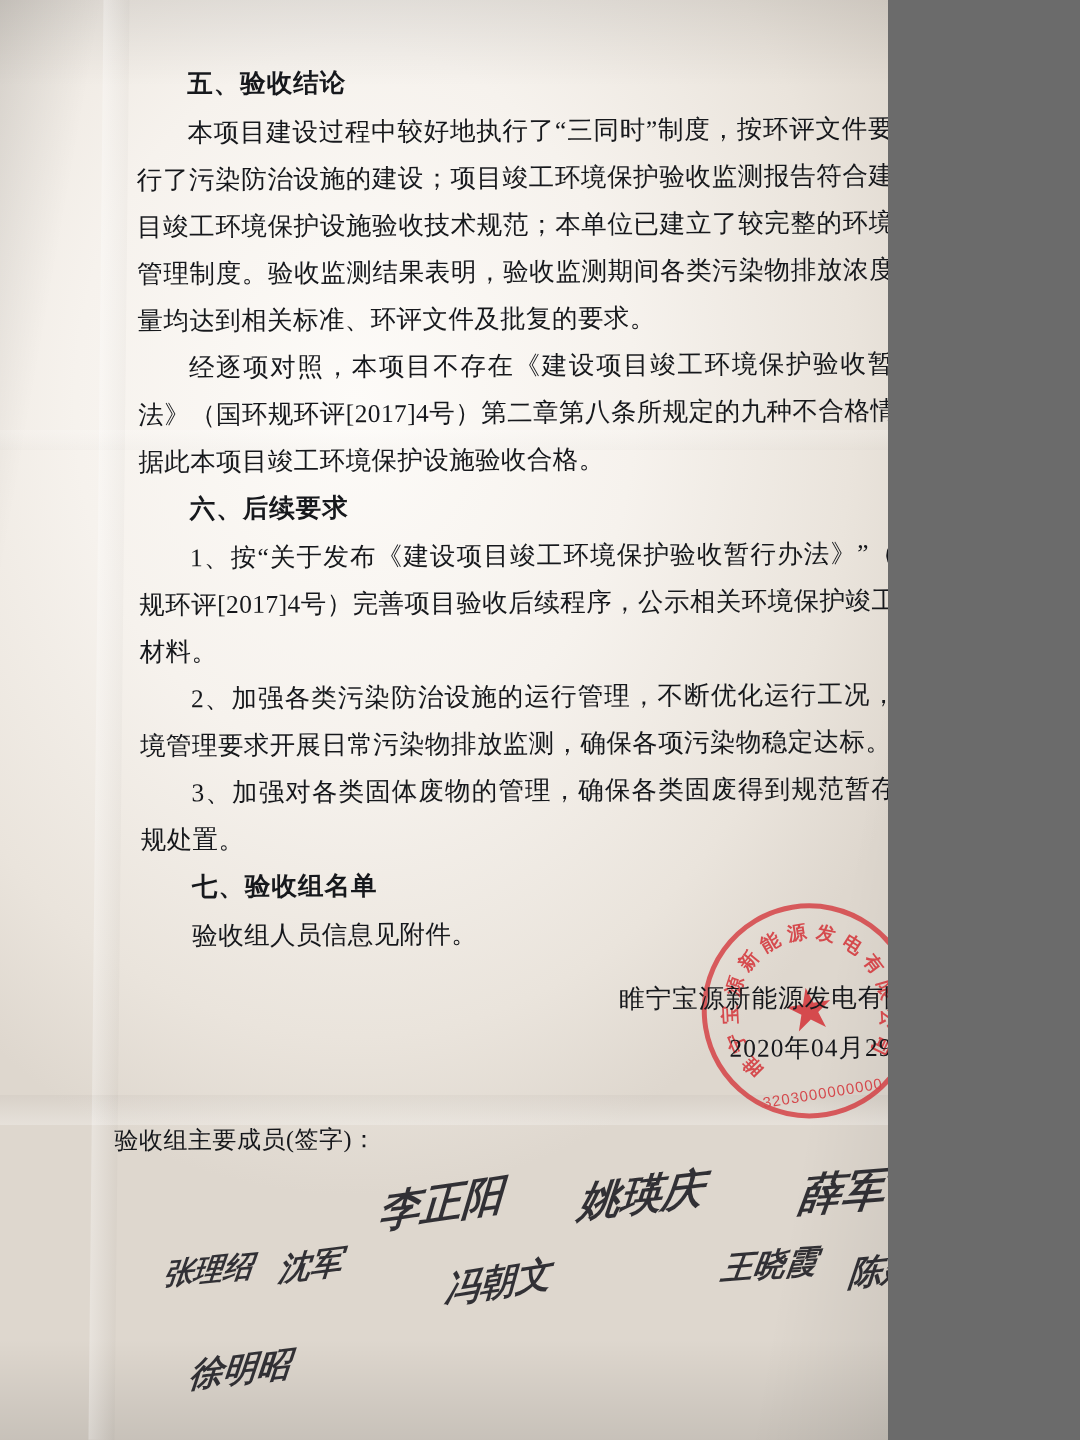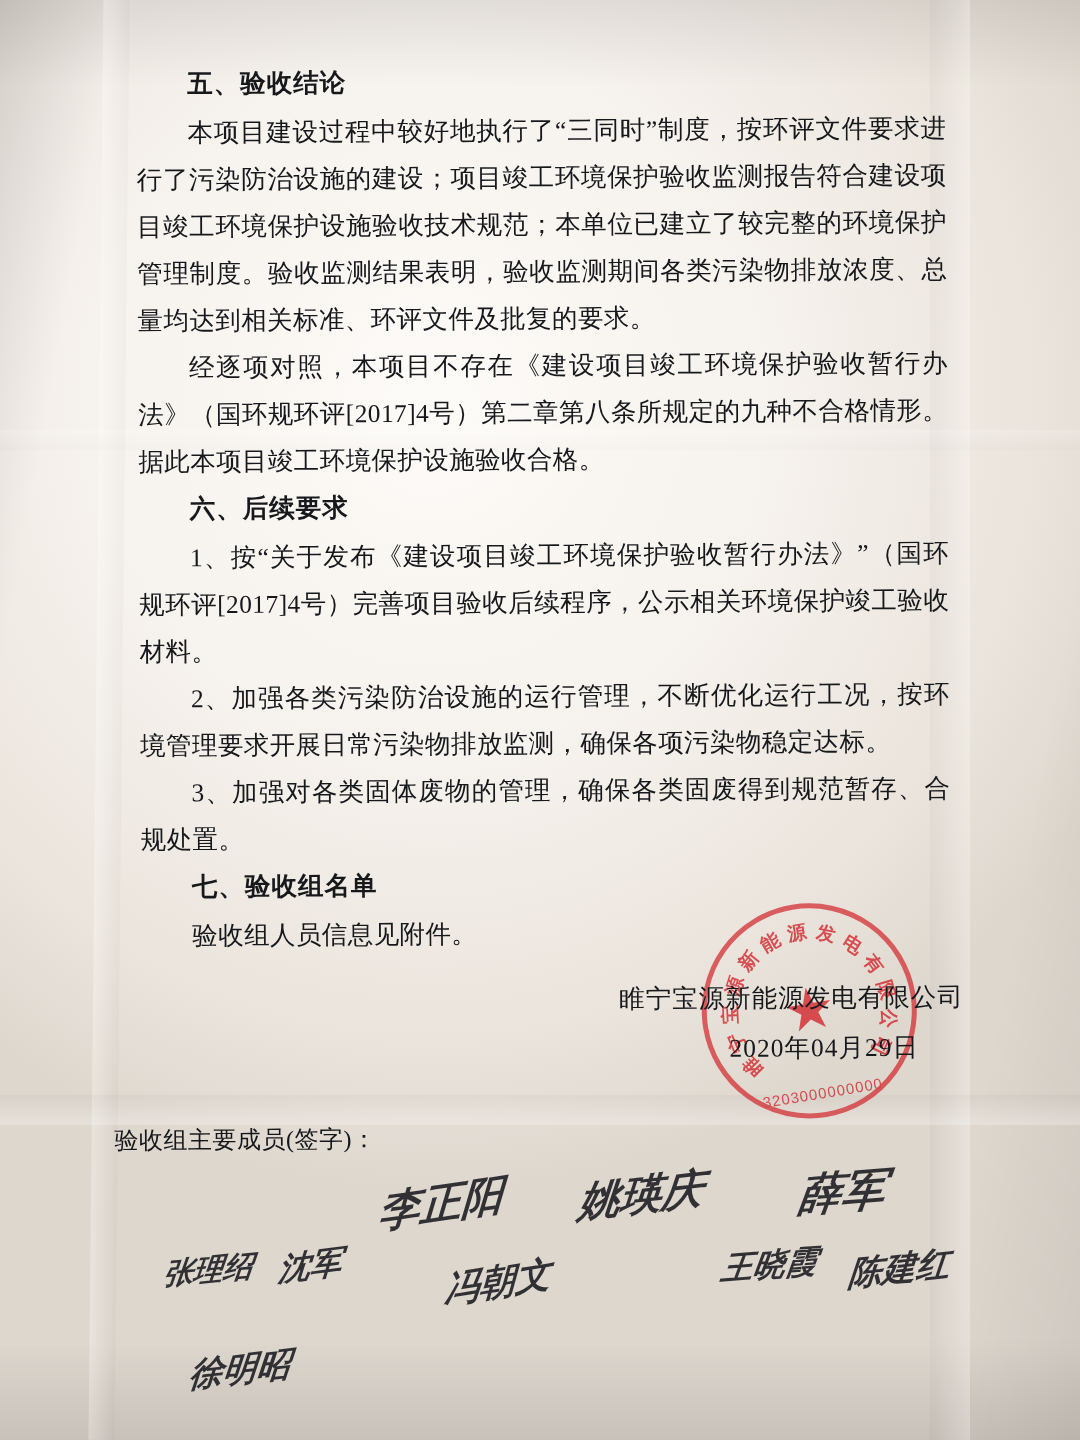--- a/index.html
+++ b/index.html
@@ -2,21 +2,21 @@
 <html><head>
 <meta charset="utf-8">
 <style>
   html, body {
     margin: 0;
     padding: 0;
     background: #6b6b6b;
   }
   .page {
     position: relative;
-    width: 1080px;
+    width: 888px;
     height: 1440px;
     overflow: hidden;
     background: #efeae4;
     font-family: "Liberation Serif", "DejaVu Serif", serif;
   }
   
   .paper {
     position: absolute;
     inset: 0;
     background:

